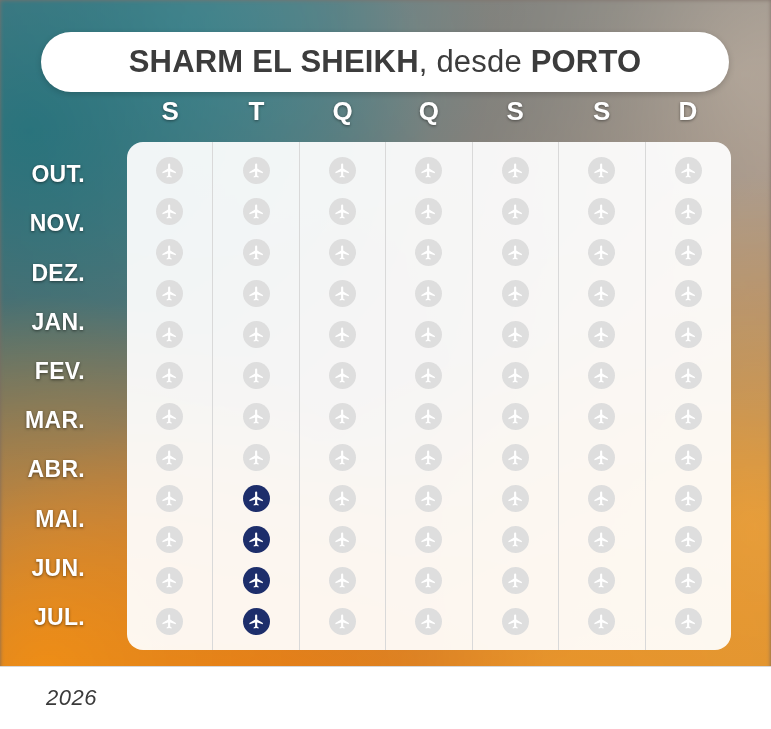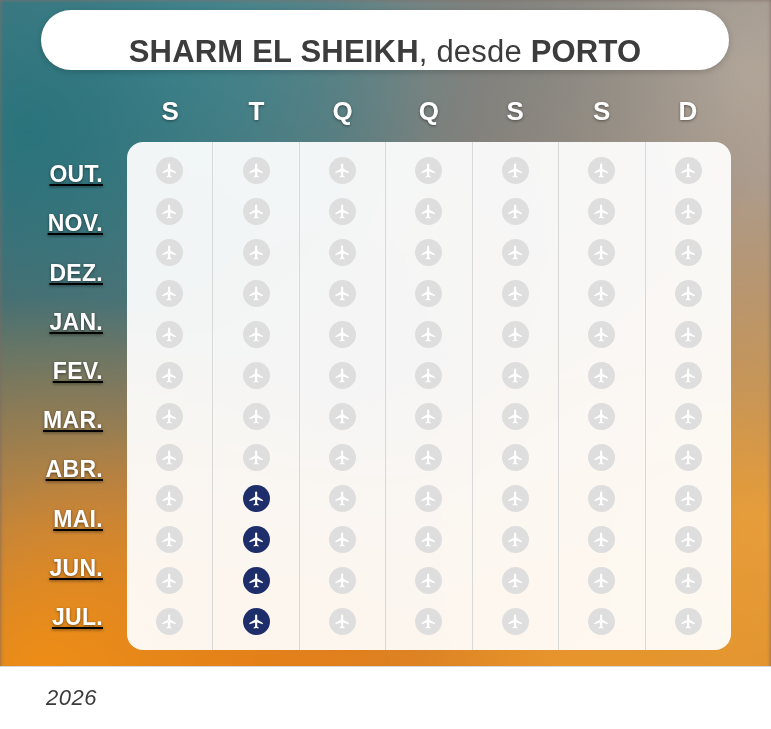--- a/index.html
+++ b/index.html
@@ -112,27 +112,27 @@
     top: 22px;
     font-size: 10px;
     color: #1d2e6b;
     letter-spacing: 1.6px;
   }
 
   
   .title-pill {
     position: absolute;
     left: 41px;
-    top: 10px;
+    top: 32px;
     width: 688px;
     height: 60px;
     background: #ffffff;
     border-radius: 30px;
     display: flex;
-    align-items: flex-end;
+    align-items: center;
     justify-content: center;
     box-shadow: 0 2px 6px rgba(0,0,0,0.18);
   }
   .title-text {
     font-size: 31px;
     color: #3c3c3c;
     white-space: nowrap;
     letter-spacing: 0.2px;
   }
   .title-text .strong { font-weight: bold; }
@@ -196,25 +196,24 @@
   .chip.on  { background: #1d2e6b; }
   .chip svg { display: block; }
 
   
   .months {
     position: absolute;
     left: 0;
     top: 142px;
     width: 120px;
     height: 508px;
-    padding: 8px 0;
+    padding: 8px 18px;
     box-sizing: border-box;
     display: flex;
     flex-direction: column;
-    text-decoration: underline;
   }
   .month-label {
     flex: 1;
     display: flex;
     align-items: center;
     justify-content: flex-end;
     padding-right: 17px;
     font-size: 23px;
     font-weight: bold;
     color: #ffffff;

